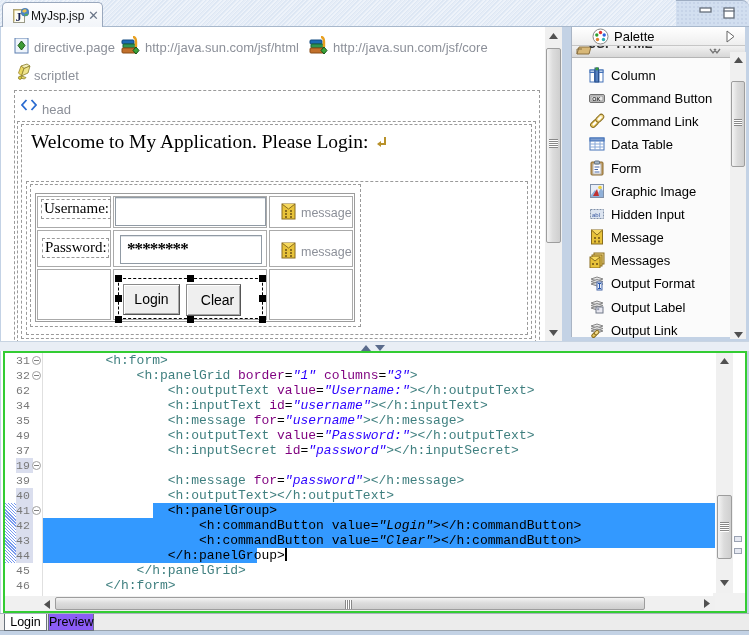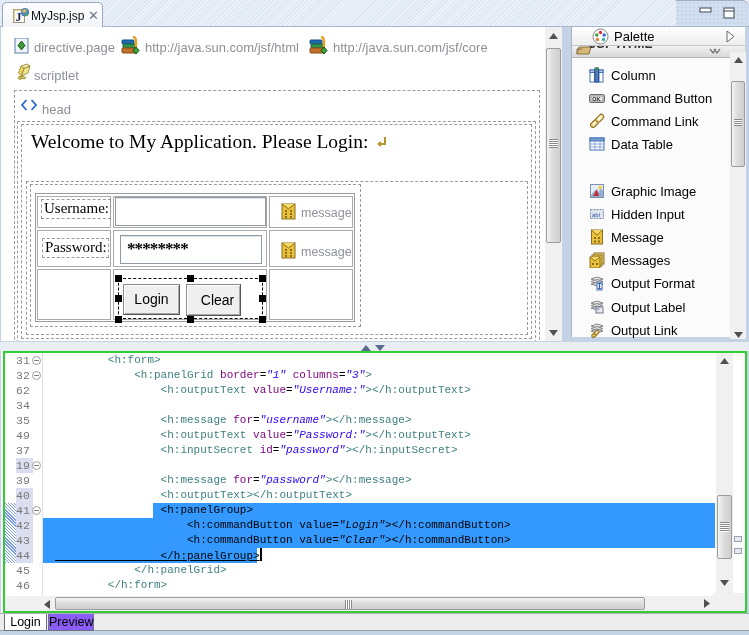--- a/index.html
+++ b/index.html
@@ -43,21 +43,21 @@
 #sash { left:0; top:341px; width:749px; height:10px; background:#e9eef5; border-top:1px solid #c8d4e2; }
 
 
 #source { left:1px; top:351px; width:746px; height:262px; border:2px solid #33cc33; background:#fff; font-family:"Liberation Mono", monospace; }
 #ruler { position:absolute; left:0; top:0; width:14px; height:100%; background:#ffffff; }
 #gutter { position:absolute; left:14px; top:0; width:25px; height:100%; background:#ffffff; }
 #gutsep { position:absolute; left:39px; top:0; width:1px; height:100%; background:#e0e0e0; }
 .ln { position:absolute; width:25px; text-align:left; font-size:11.5px; color:#787878; height:15px; line-height:15px; }
 .fold { position:absolute; left:29px; width:9px; height:9px; border:1px solid #a0a0a0; border-radius:50%; background:#fff; }
 .fold:after { content:""; position:absolute; left:1px; top:3px; width:5px; height:1px; background:#808080; }
-.codeline { position:absolute; left:52px; font-size:11px; height:15px; line-height:15px; white-space:pre; }
+.codeline { position:absolute; left:40px; font-size:13px; height:15px; line-height:15px; white-space:pre; }
 .tg { color:#3f7f7f; } .at { color:#7f007f; } .av { color:#2a00ff; font-style:italic; } .eq { color:#000; }
 .sel2 { color:#000; }
 .sel2 i { font-style:italic; }
 #caret { display:inline-block; width:2px; height:13px; background:#000; vertical-align:-2px; }
 
 
 #bottombar { left:0; top:613px; width:749px; height:18px; background:#ececec; border-top:1px solid #aab4be; border-bottom:1px solid #9aa4ae; }
 .btab { position:absolute; top:0; height:17px; font-size:12.5px; color:#000; border:1px solid #6a737c; border-top:none; background:#8b5cf6; text-align:center; padding-top:1px; }
 #btab1 { left:4px; width:43px; background:#ffffff; }
 #btab2 { left:48px; width:46px; }
@@ -266,20 +266,31 @@
   <div class="palitem" style="top:106px;">
       <span class="pic"><svg width="16" height="16">
           <rect x="1" y="2" width="14" height="12" fill="#fff" stroke="#4472b8"></rect>
           <rect x="1" y="2" width="14" height="3" fill="#7a9cd0" stroke="#4472b8"></rect>
           <line x1="1" y1="8" x2="15" y2="8" stroke="#88a8d8"></line>
           <line x1="1" y1="11" x2="15" y2="11" stroke="#88a8d8"></line>
           <line x1="6" y1="5" x2="6" y2="14" stroke="#88a8d8"></line>
           <line x1="11" y1="5" x2="11" y2="14" stroke="#88a8d8"></line>
         </svg></span>
       <span class="ptx">Data Table</span>
+    </div>
+  <div class="palitem" style="top:130px;">
+      <span class="pic"><svg width="16" height="16">
+          <rect x="2" y="2" width="12" height="13" rx="1" fill="#c8a060" stroke="#8a6a30"></rect>
+          <rect x="4" y="4" width="8" height="10" fill="#fff" stroke="#b0b0b0"></rect>
+          <rect x="5.5" y="1" width="5" height="3" rx="1" fill="#a8b8c8" stroke="#607080"></rect>
+          <line x1="5.5" y1="7" x2="10.5" y2="7" stroke="#4868a8"></line>
+          <line x1="5.5" y1="9.5" x2="9" y2="9.5" stroke="#4868a8"></line>
+          <line x1="5.5" y1="12" x2="10.5" y2="12" stroke="#4868a8"></line>
+        </svg></span>
+      <span class="ptx">Form</span>
     </div>
   <div class="palitem" style="top:153px;">
       <span class="pic"><svg width="16" height="16">
           <rect x="1.5" y="1.5" width="13" height="13" fill="#e8eef8" stroke="#8090a8"></rect>
           <path d="M2 12 L6 7 L9 10 L12 5 L14 8 L14 14 L2 14 Z" fill="#90b0d8"></path>
           <path d="M4 13 L8 6 L10 13 Z" fill="#c03030"></path>
           <circle cx="11" cy="4.5" r="1.8" fill="#f0d040"></circle>
         </svg></span>
       <span class="ptx">Graphic Image</span>
     </div>
@@ -387,32 +398,33 @@
   <div class="ln" style="left:13px; top:210px;">45</div>
   <div class="ln" style="left:13px; top:225px;">46</div>
   <div class="fold" style="top:3px;"></div>
   <div class="fold" style="top:18px;"></div>
   <div class="fold" style="top:108px;"></div>
   <div class="fold" style="top:153px;"></div>
 
   <div class="codeline" style="top:0px;"><span class="tg">        &lt;h:form&gt;</span></div>
   <div class="codeline" style="top:15px;"><span class="tg">            &lt;h:panelGrid </span><span class="at">border</span><span class="eq">=</span><span class="av">"1"</span><span class="at"> columns</span><span class="eq">=</span><span class="av">"3"</span><span class="tg">&gt;</span></div>
   <div class="codeline" style="top:30px;"><span class="tg">                &lt;h:outputText </span><span class="at">value</span><span class="eq">=</span><span class="av">"Username:"</span><span class="tg">&gt;&lt;/h:outputText&gt;</span></div>
+  <div class="codeline" style="top:45px;"><span class="tg">                &lt;h:inputText </span><span class="at">id</span><span class="eq">=</span><span class="av">"username"</span><span class="tg">&gt;&lt;/h:inputText&gt;</span></div>
   <div class="codeline" style="top:60px;"><span class="tg">                &lt;h:message </span><span class="at">for</span><span class="eq">=</span><span class="av">"username"</span><span class="tg">&gt;&lt;/h:message&gt;</span></div>
   <div class="codeline" style="top:75px;"><span class="tg">                &lt;h:outputText </span><span class="at">value</span><span class="eq">=</span><span class="av">"Password:"</span><span class="tg">&gt;&lt;/h:outputText&gt;</span></div>
   <div class="codeline" style="top:90px;"><span class="tg">                &lt;h:inputSecret </span><span class="at">id</span><span class="eq">=</span><span class="av">"password"</span><span class="tg">&gt;&lt;/h:inputSecret&gt;</span></div>
   <div class="codeline" style="top:120px;"><span class="tg">                &lt;h:message </span><span class="at">for</span><span class="eq">=</span><span class="av">"password"</span><span class="tg">&gt;&lt;/h:message&gt;</span></div>
   <div class="codeline" style="top:135px;"><span class="tg">                &lt;h:outputText&gt;&lt;/h:outputText&gt;</span></div>
   <div style="position:absolute; left:150px; top:150px; width:562px; height:15px; background:#3399ff;"></div>
   <div style="position:absolute; left:40px; top:165px; width:672px; height:30px; background:#3399ff;"></div>
   <div style="position:absolute; left:40px; top:195px; width:214px; height:15px; background:#3399ff;"></div>
   <div class="codeline sel2" style="top:150px;">                &lt;h:panelGroup&gt;</div>
   <div class="codeline sel2" style="top:165px;">                    &lt;h:commandButton value=<i>"Login"</i>&gt;&lt;/h:commandButton&gt;</div>
   <div class="codeline sel2" style="top:180px;">                    &lt;h:commandButton value=<i>"Clear"</i>&gt;&lt;/h:commandButton&gt;</div>
-  <div class="codeline sel2" style="top:195px;text-decoration:underline;">                &lt;/h:panelGroup&gt;<span id="caret"></span></div>
+  <div class="codeline sel2" style="top:195px;">                &lt;/h:panelGroup&gt;<span id="caret"></span></div>
   <div class="codeline" style="top:210px;"><span class="tg">            &lt;/h:panelGrid&gt;</span></div>
   <div class="codeline" style="top:225px;"><span class="tg">        &lt;/h:form&gt;</span></div>
 
   <div class="sb-track" style="left:713px; top:0px; width:17px; height:240px;"></div>
     <div style="position:absolute; left:710px; top:240px; width:32px; height:18px; background:#f1f1f1;"></div>
   <svg style="position:absolute; left:717px; top:5px;" width="9" height="7">
       <path d="M0 6 L4.5 0 L9 6 Z" fill="#505050"></path>
     </svg>
   <svg style="position:absolute; left:717px; top:227px;" width="9" height="7">
       <path d="M0 0 L4.5 6 L9 0 Z" fill="#505050"></path>

